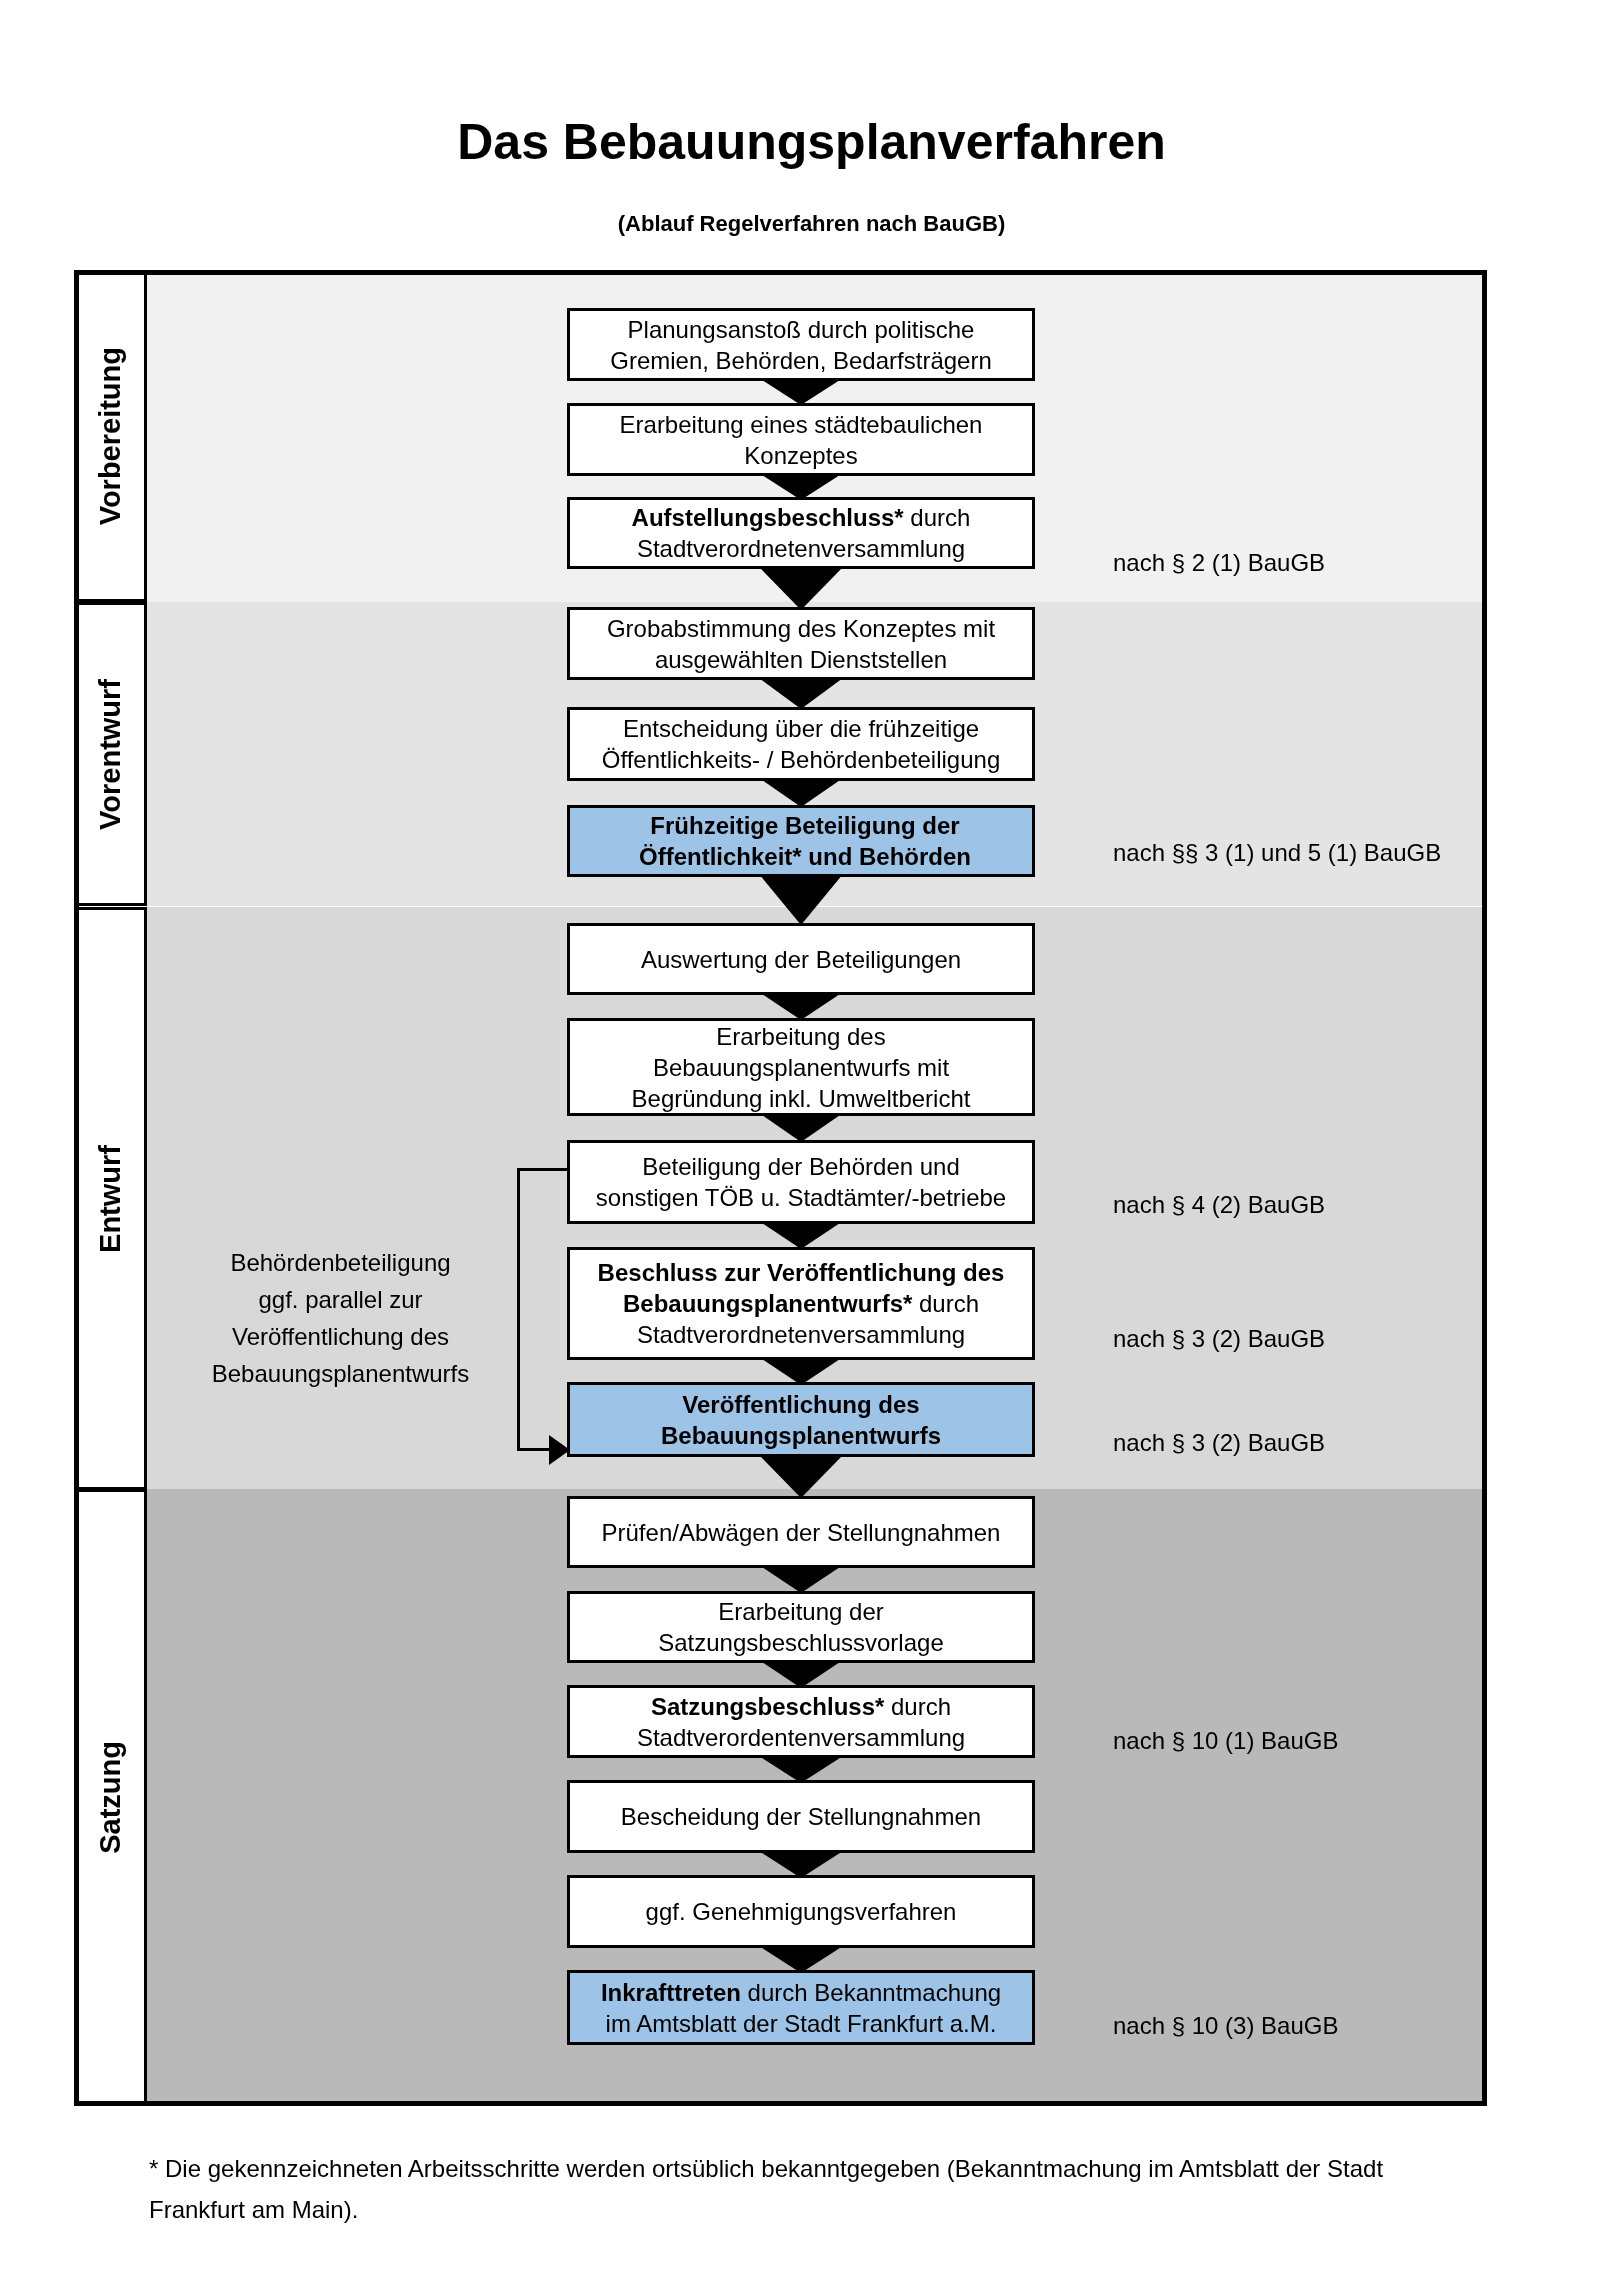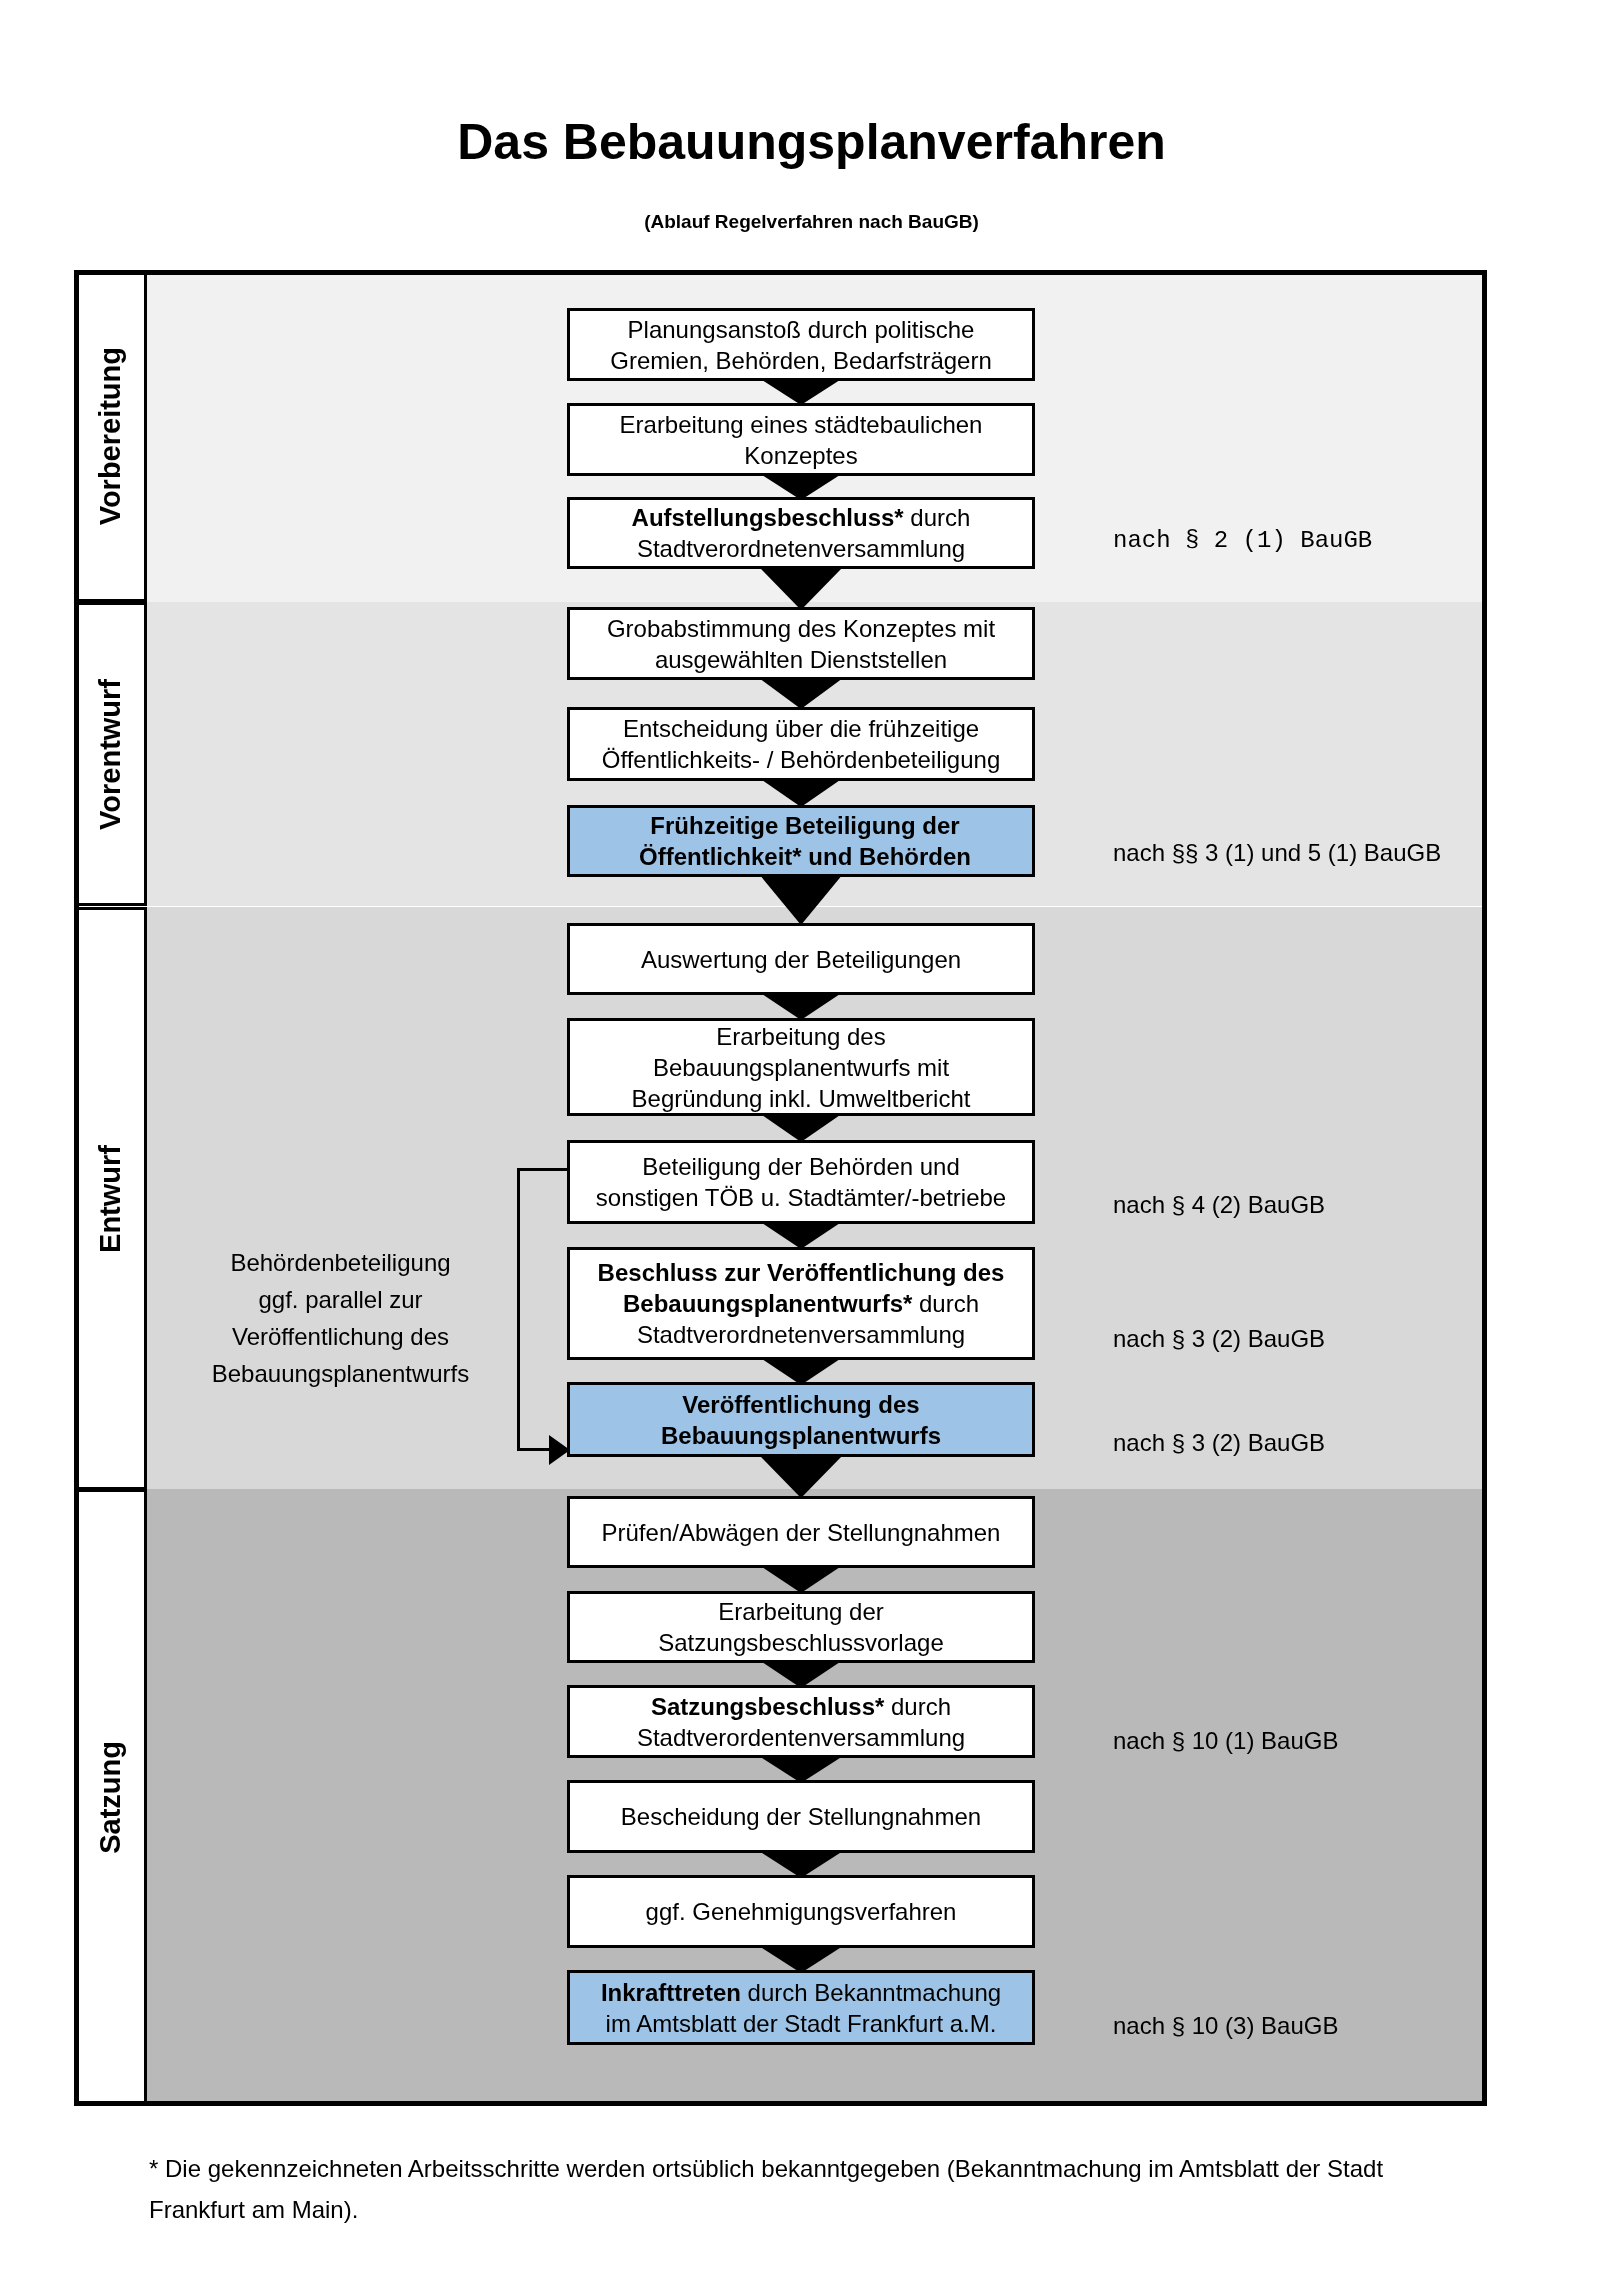--- a/index.html
+++ b/index.html
@@ -1,21 +1,21 @@
 <!DOCTYPE html>
 <html style="font-size:10.5px"><head>
 <meta charset="utf-8">
 <style>
   html,body{margin:0;padding:0;background:#ffffff;}
   .page{position:relative;width:1623px;height:2295px;background:#ffffff;
         font-family:"Liberation Sans","DejaVu Sans",sans-serif;color:#000;}
   .title{position:absolute;left:10.5px;top:113px;width:1602px;text-align:center;
          font-size:50px;font-weight:bold;letter-spacing:0px;}
   .subtitle{position:absolute;left:10.5px;top:211px;width:1602px;text-align:center;
-            font-size:19px;font-weight:bold;}
+            font-size:22px;font-weight:bold;}
   
   .section{position:absolute;left:147px;width:1335px;}
   .s1{top:270px;height:332px;background:#f1f1f1;}
   .s2{top:602px;height:304px;background:#e4e4e4;}
   .s3{top:907px;height:583px;background:#d8d8d8;}
   .s4{top:1489px;height:612px;background:#b9b9b9;}
   
   .frame{position:absolute;left:74px;top:270px;width:1413px;height:1836px;
          border:5.2px solid #000;box-sizing:border-box;pointer-events:none;}
   
@@ -67,21 +67,21 @@
   .ar9{top:1221px;border-top:28px solid #000;}
   .ar10{top:1357px;border-top:28px solid #000;}
   .ar11{top:1455px;border-top:43px solid #000;}
   .ar12{top:1565px;border-top:28px solid #000;}
   .ar13{top:1660px;border-top:28px solid #000;}
   .ar14{top:1756px;border-top:27px solid #000;}
   .ar15{top:1851px;border-top:27px solid #000;}
   .ar16{top:1946px;border-top:27px solid #000;}
   
   .lawref{position:absolute;left:1113px;font-size:24px;white-space:nowrap;}
-  .a1{top:527px;font-family:Liberation Mono, monospace;}
+  .a1{top:549px;}
   .a2{top:839px;}
   .a3{top:1191px;}
   .a4{top:1325px;}
   .a5{top:1429px;}
   .a6{top:1727px;}
   .a7{top:2012px;}
   
   .sidenote{position:absolute;left:164px;top:1244px;width:353px;
             font-size:24px;line-height:37px;text-align:center;}
   

